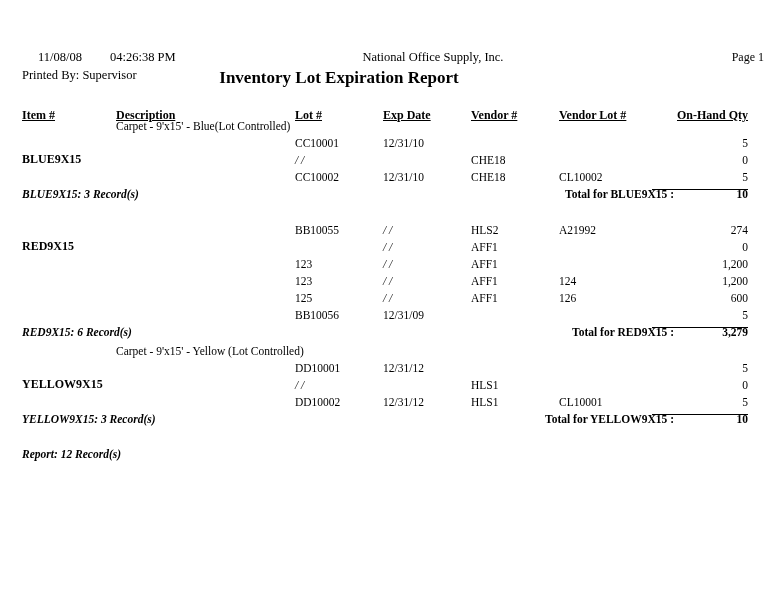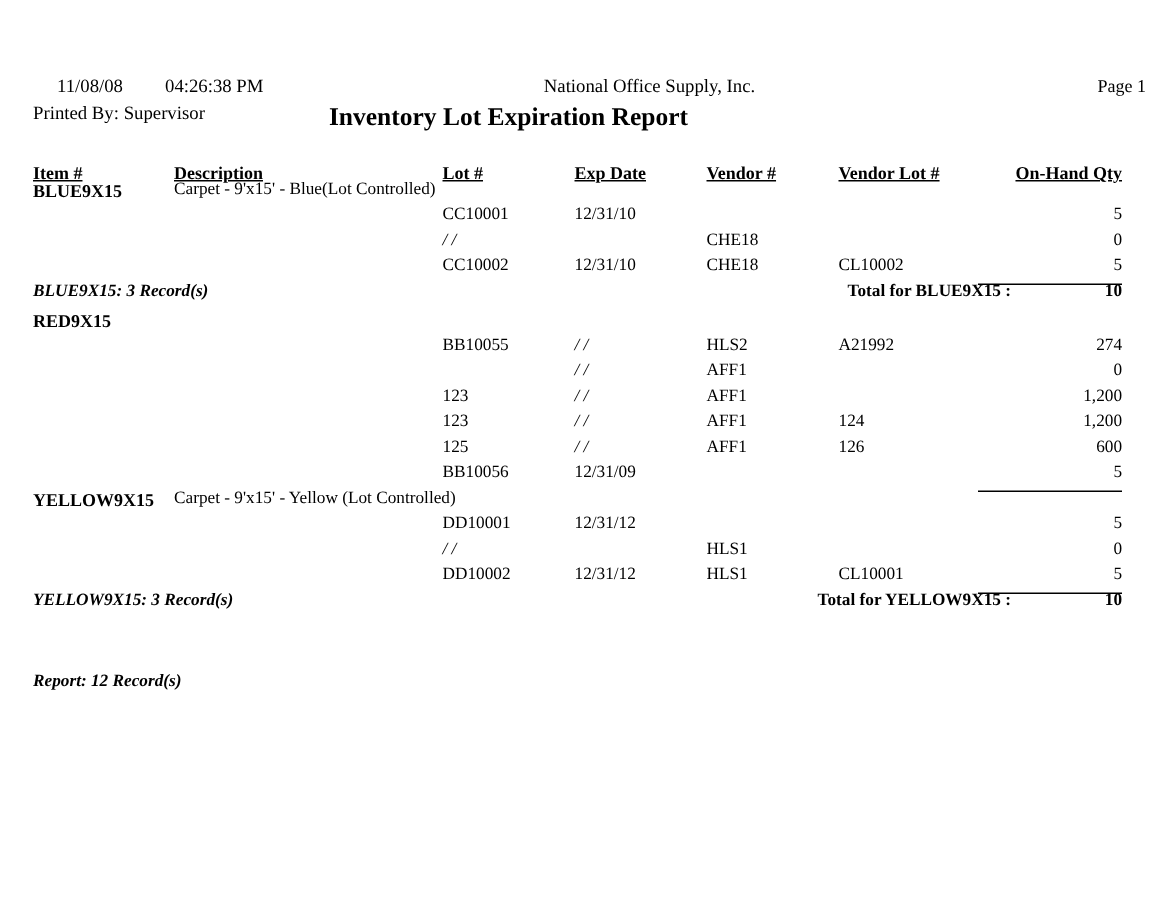--- a/index.html
+++ b/index.html
@@ -115,21 +115,21 @@
   .f-item   { left: 22px; }
   .f-desc   { left: 116px; }
   .f-lot    { left: 295px; }
   .f-exp    { left: 383px; }
   .f-vend   { left: 471px; }
   .f-vlot   { left: 559px; }
   .f-qty    { right: 22px; text-align: right; }
   .f-totlbl { right: 96px; text-align: right; font-weight: bold; font-size: 11.5px; }
   .f-reccnt { left: 22px; font-style: italic; font-weight: bold; font-size: 11.5px; }
 
-  .group-head .f-item { font-weight: bold; font-size: 12px; }
+  .group-head .f-item { font-weight: bold; font-size: 12px; margin-top: 32px; }
   .group-head .f-desc { font-weight: normal; font-size: 11.5px; }
 
   .total-row .f-qty { font-weight: bold; }
   .total-row {
     height: 19px;
   }
   .underline-qty::after {
     content: "";
     position: absolute;
     right: 22px;
@@ -241,20 +241,25 @@
         <span class="f-vlot">126</span>
         <span class="f-qty">600</span>
       </div>
       <div class="row underline-qty">
         <span class="f-lot">BB10056</span>
         <span class="f-exp">12/31/09</span>
         <span class="f-vend"></span>
         <span class="f-vlot"></span>
         <span class="f-qty">5</span>
       </div>
+      <div class="row total-row">
+        <span class="f-reccnt">RED9X15: 6 Record(s)</span>
+        <span class="f-totlbl">Total for RED9X15 :</span>
+        <span class="f-qty">3,279</span>
+      </div>
       <div class="row group-head">
         <span class="f-item">YELLOW9X15</span>
         <span class="f-desc">Carpet - 9'x15' - Yellow (Lot Controlled)</span>
       </div>
       <div class="row">
         <span class="f-lot">DD10001</span>
         <span class="f-exp">12/31/12</span>
         <span class="f-vend"></span>
         <span class="f-vlot"></span>
         <span class="f-qty">5</span>

